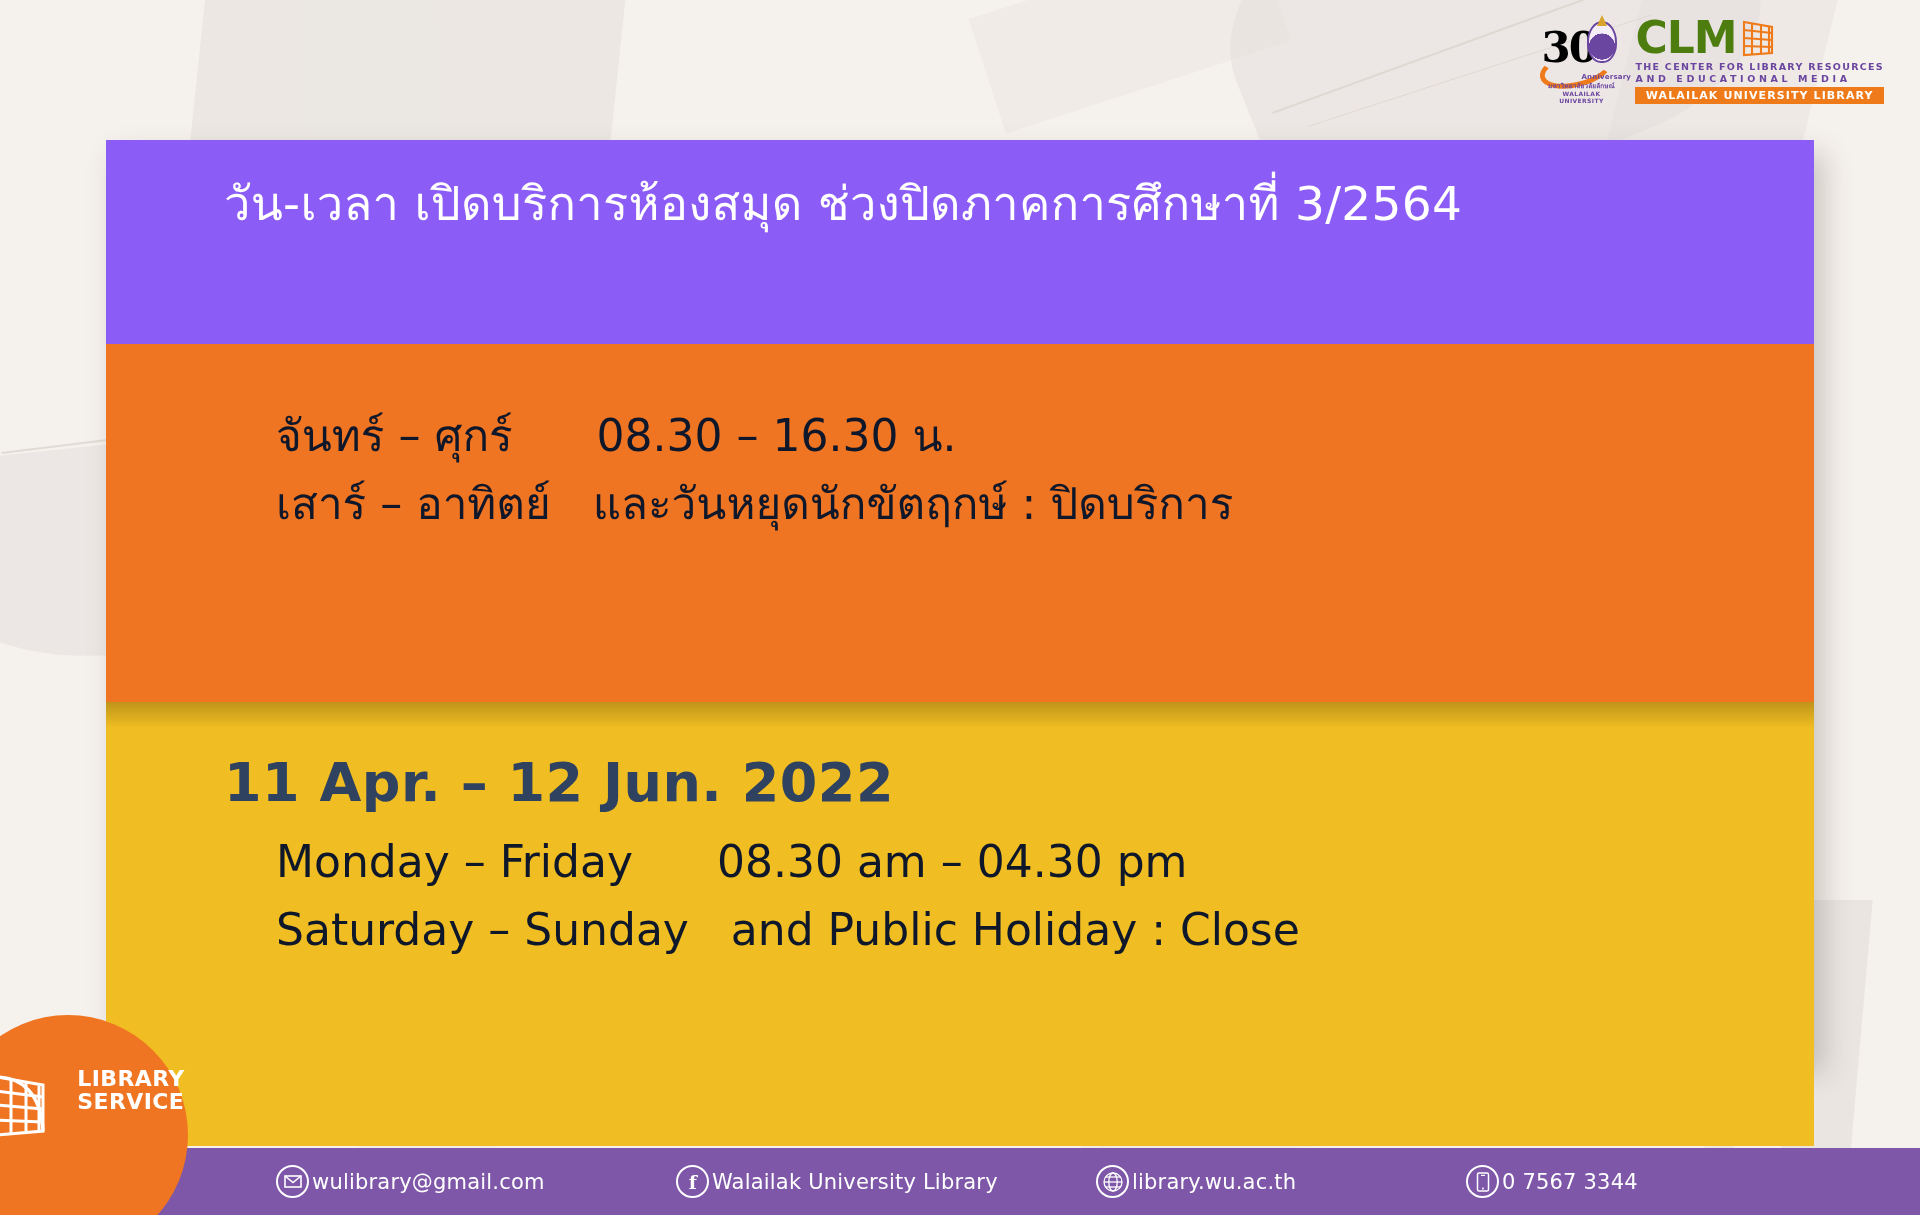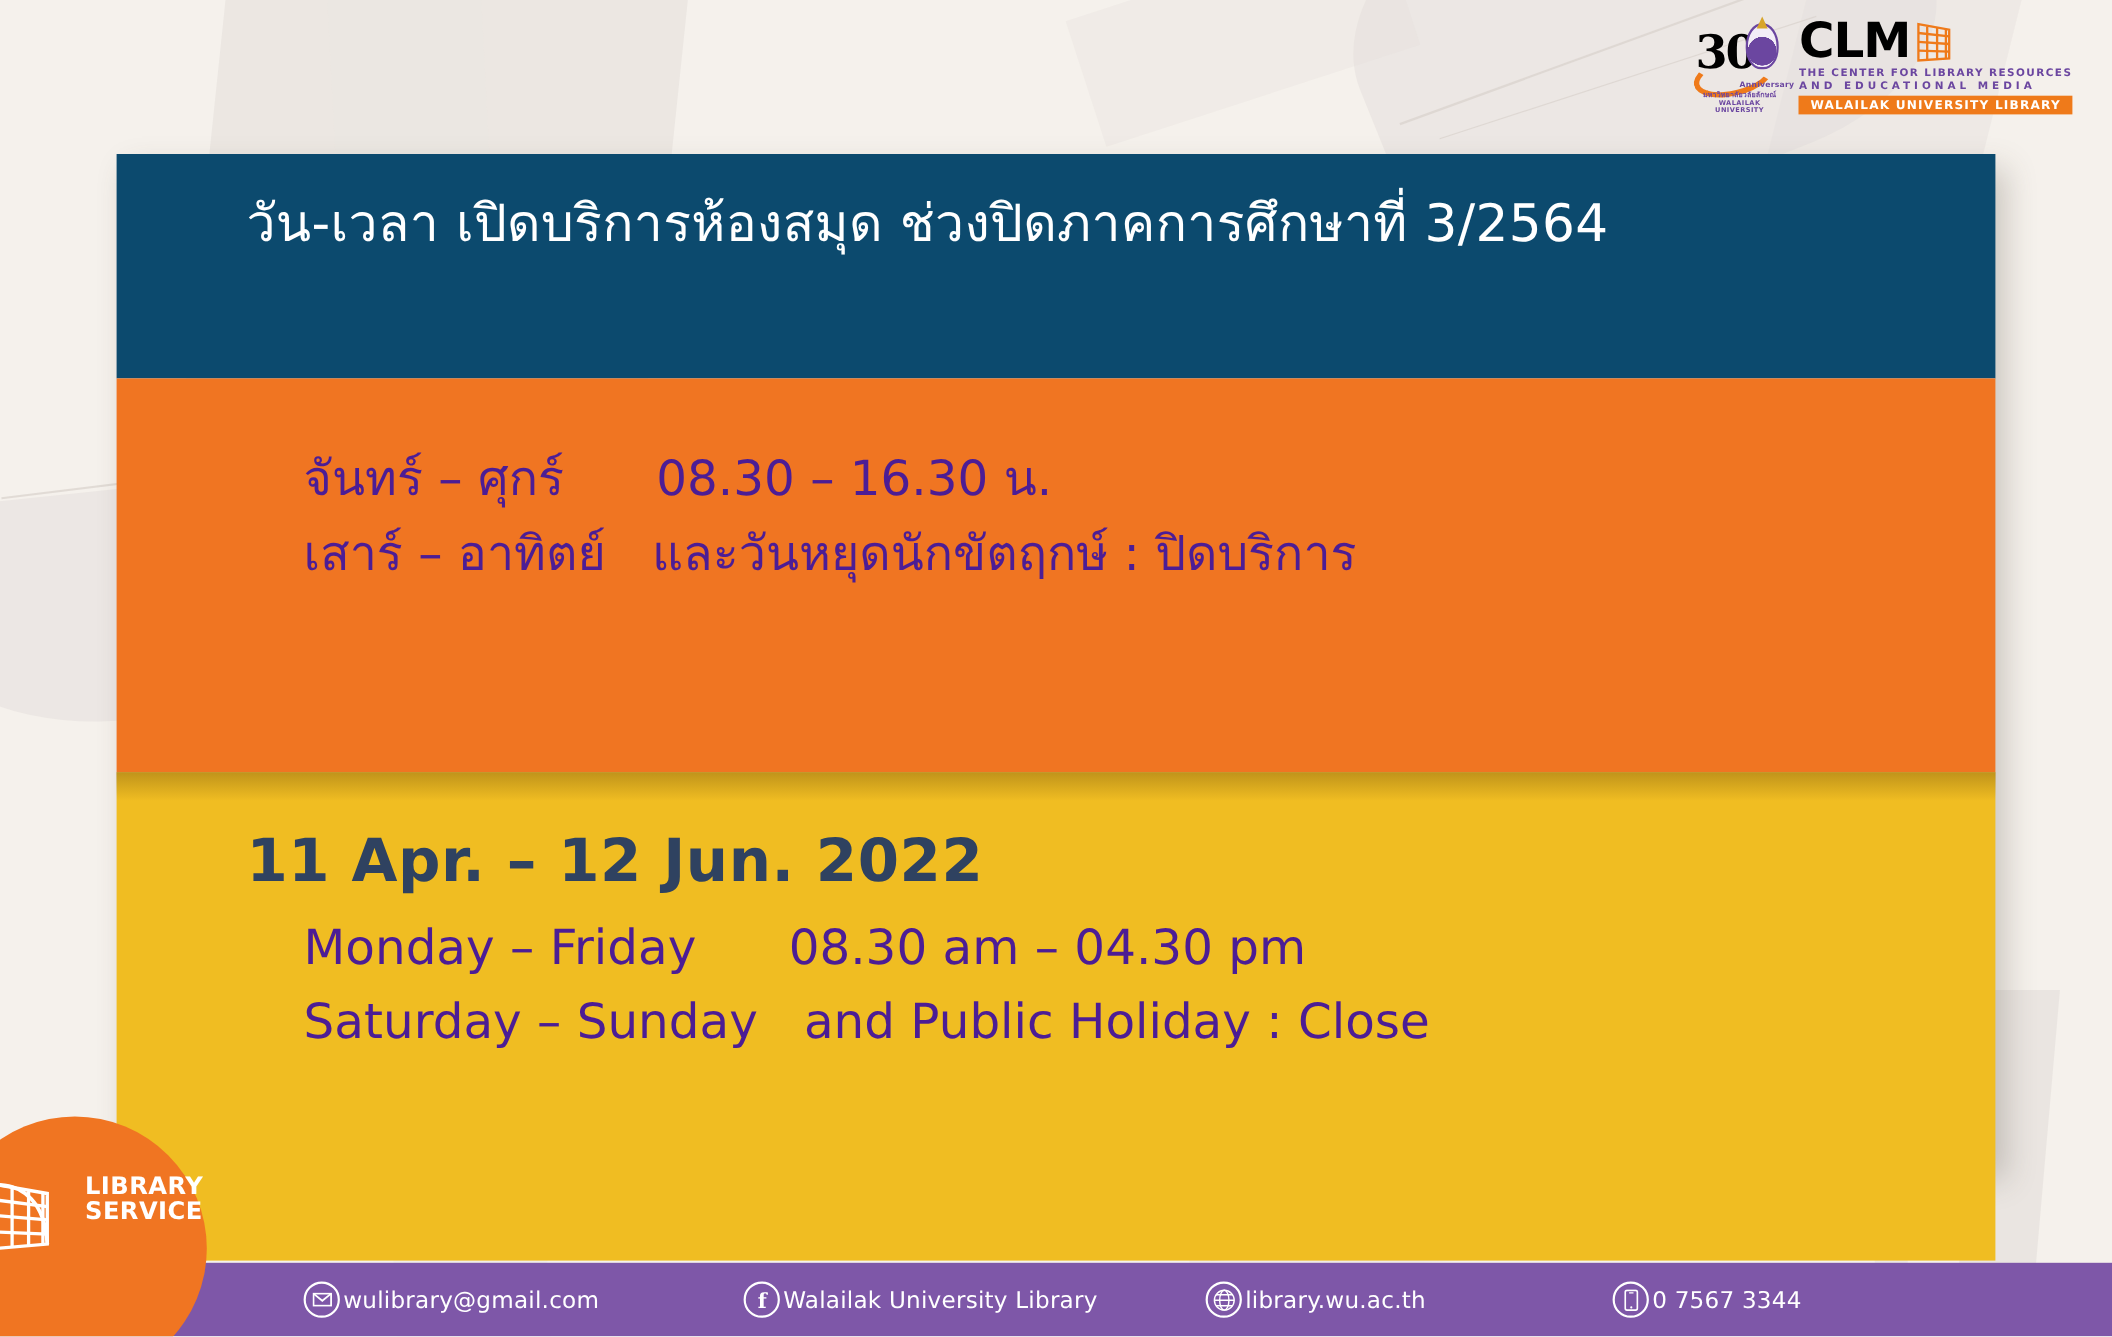--- a/index.html
+++ b/index.html
@@ -97,21 +97,21 @@
   .wu-en {
     position: absolute; left: 0; top: 73px; width: 84px;
     font-size: 6px; font-weight: 700; color:#6b46a0; text-align:center;
     letter-spacing:.4px;
   }
 
   .clm { position: relative; padding-top: 4px; }
   .clm-top { display: flex; align-items: flex-end; gap: 4px; }
   .clm-word {
     font-family: "DejaVu Sans", "Liberation Sans", sans-serif;
-    font-size: 44px; font-weight: 700; color: #000000;
+    font-size: 44px; font-weight: 700; color: #4d7c0f;
     line-height: .92; letter-spacing: -1px;
   }
   .clm-shelf { width: 34px; height: 40px; position: relative; }
   .clm-shelf svg { display: block; }
   .clm-l1 {
     font-size: 9.5px; font-weight: 700; color:#6b46a0;
     letter-spacing: 1.3px; margin-top: 3px; white-space: nowrap;
   }
   .clm-l2 {
     font-size: 9.5px; font-weight: 700; color:#6b46a0;
@@ -125,21 +125,21 @@
 
   
   .card {
     position: absolute; left: 106px; top: 140px;
     width: 1708px; height: 918px;
     box-shadow: 10px 14px 26px rgba(80,70,60,.25);
   }
   .band { width: 100%; position: relative; }
 
   .band-head {
-    height: 204px; background: #0c4a6e;
+    height: 204px; background: #8b5cf6;
     padding: 34px 0 0 118px;
   }
   .head-th {
     color:#ffffff; font-size: 47px; font-weight: 400;
     letter-spacing: .3px; line-height: 1.28;
     font-family: "DejaVu Sans", "Liberation Sans", sans-serif;
   }
   .head-en {
     color:#ffffff; font-size: 44px; font-weight: 400;
     letter-spacing: .6px; line-height: 1.28; margin-top: 4px;
@@ -164,21 +164,21 @@
     content:""; position:absolute; left:0; right:0; top:0; height:26px;
     background: linear-gradient(to bottom, rgba(90,60,10,.32), rgba(90,60,10,0));
     pointer-events:none;
   }
 
   .date-line {
     color:#2f4260; font-size: 54px; font-weight: 700;
     letter-spacing: .5px; line-height: 1.15;
   }
   .detail {
-    color:#4c1d95; font-size: 44px; font-weight: 400;
+    color:#0f172a; font-size: 44px; font-weight: 400;
     line-height: 1.55; padding-left: 52px; white-space: pre;
   }
   .detail.first { margin-top: 14px; }
 
   
   .footer {
     position: absolute; left: 0; bottom: 0;
     width: 1920px; height: 67px;
     background: #7e57a8;
     display: flex; align-items: center;

